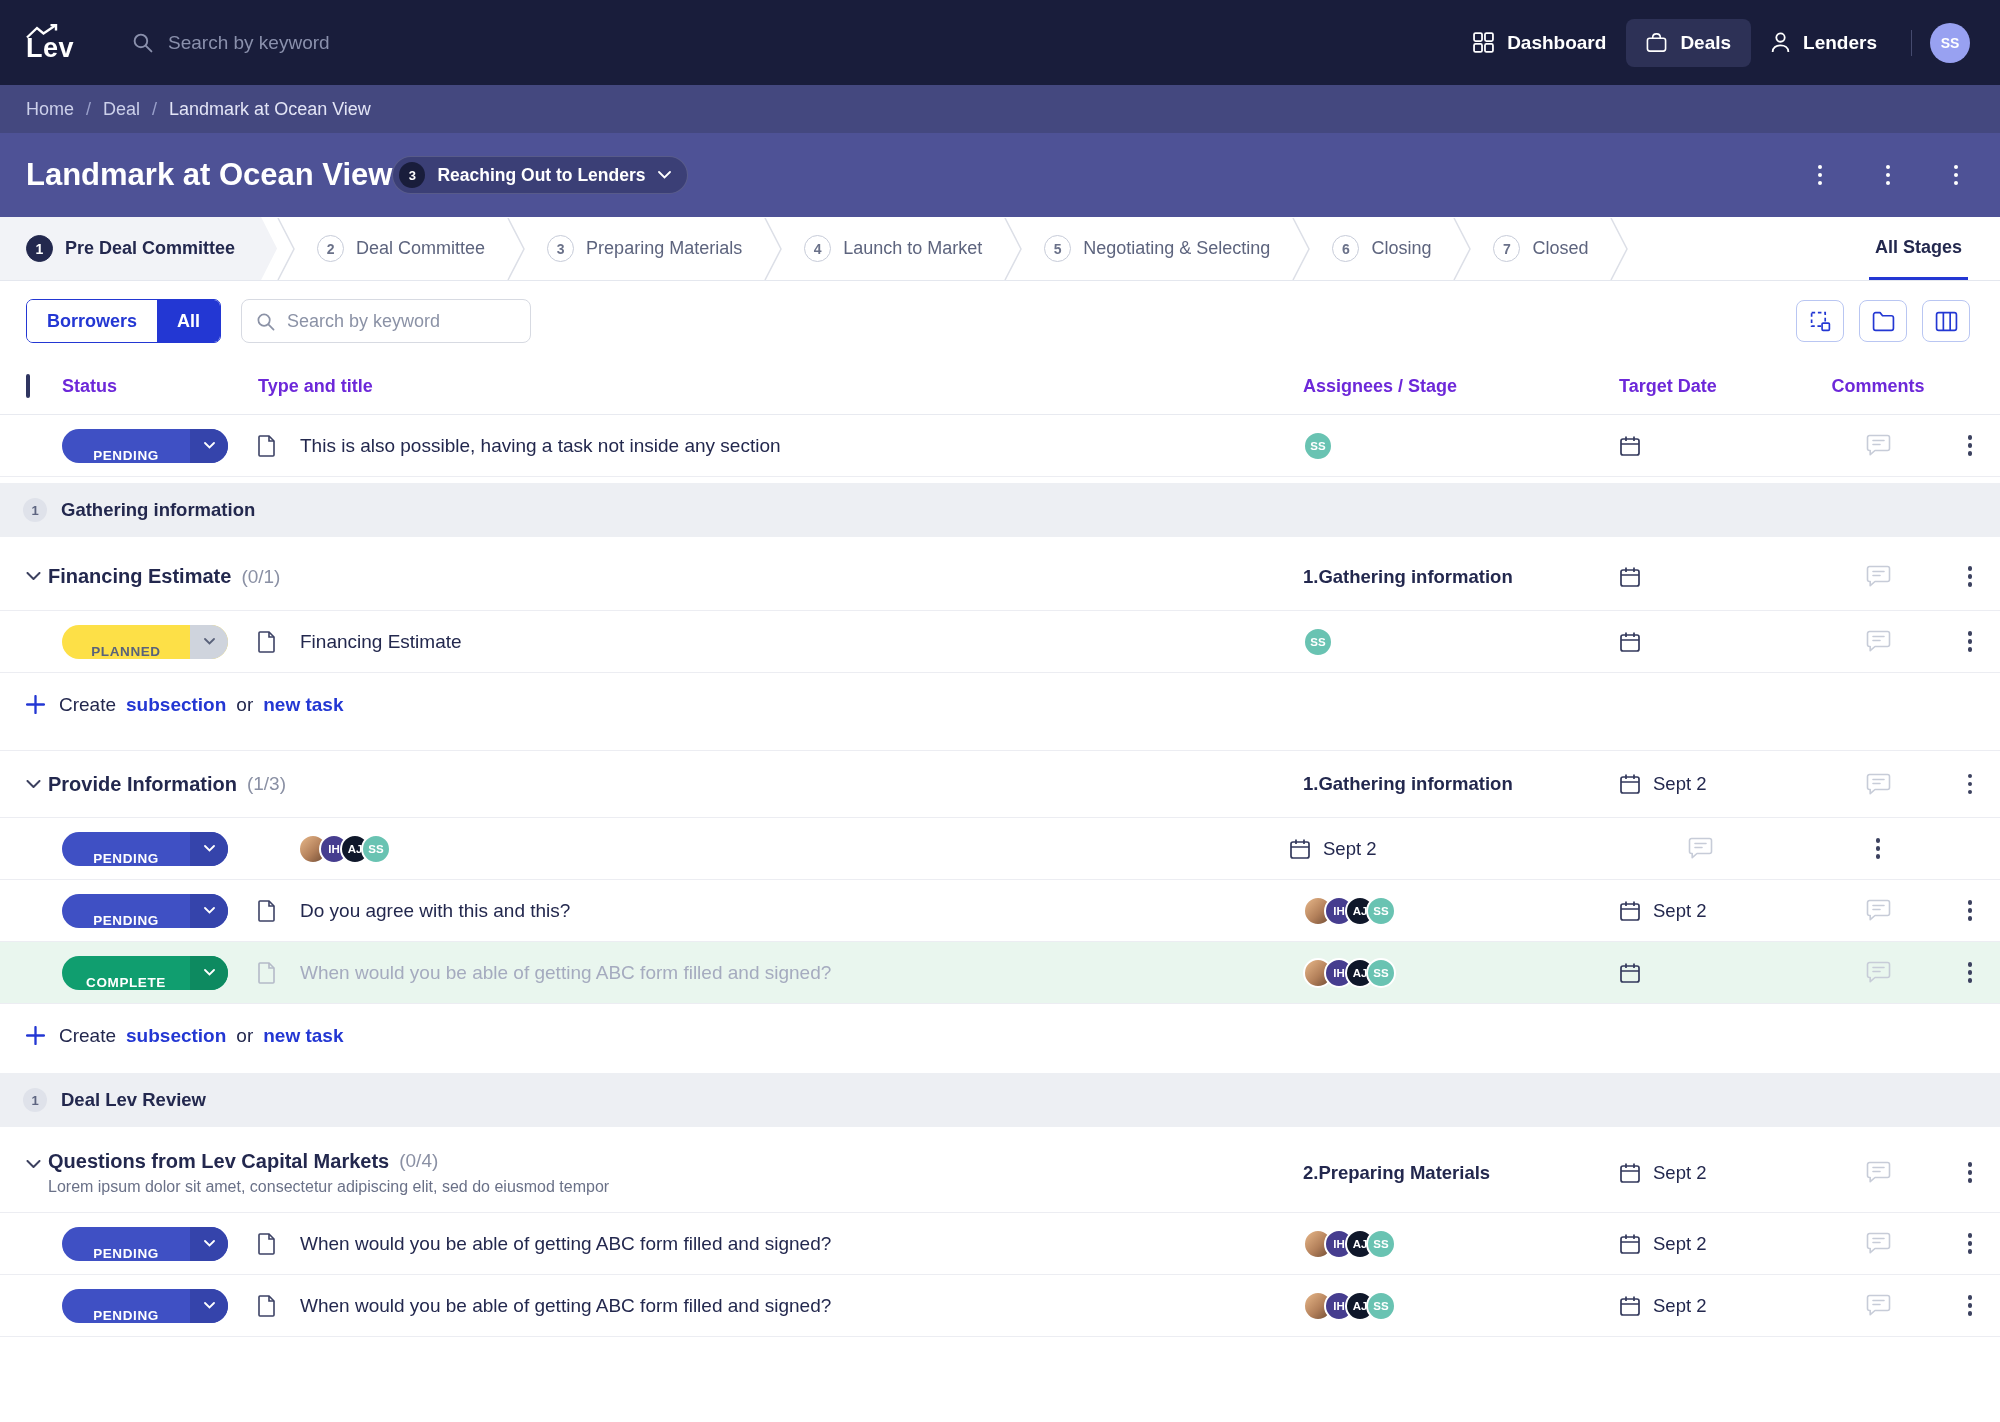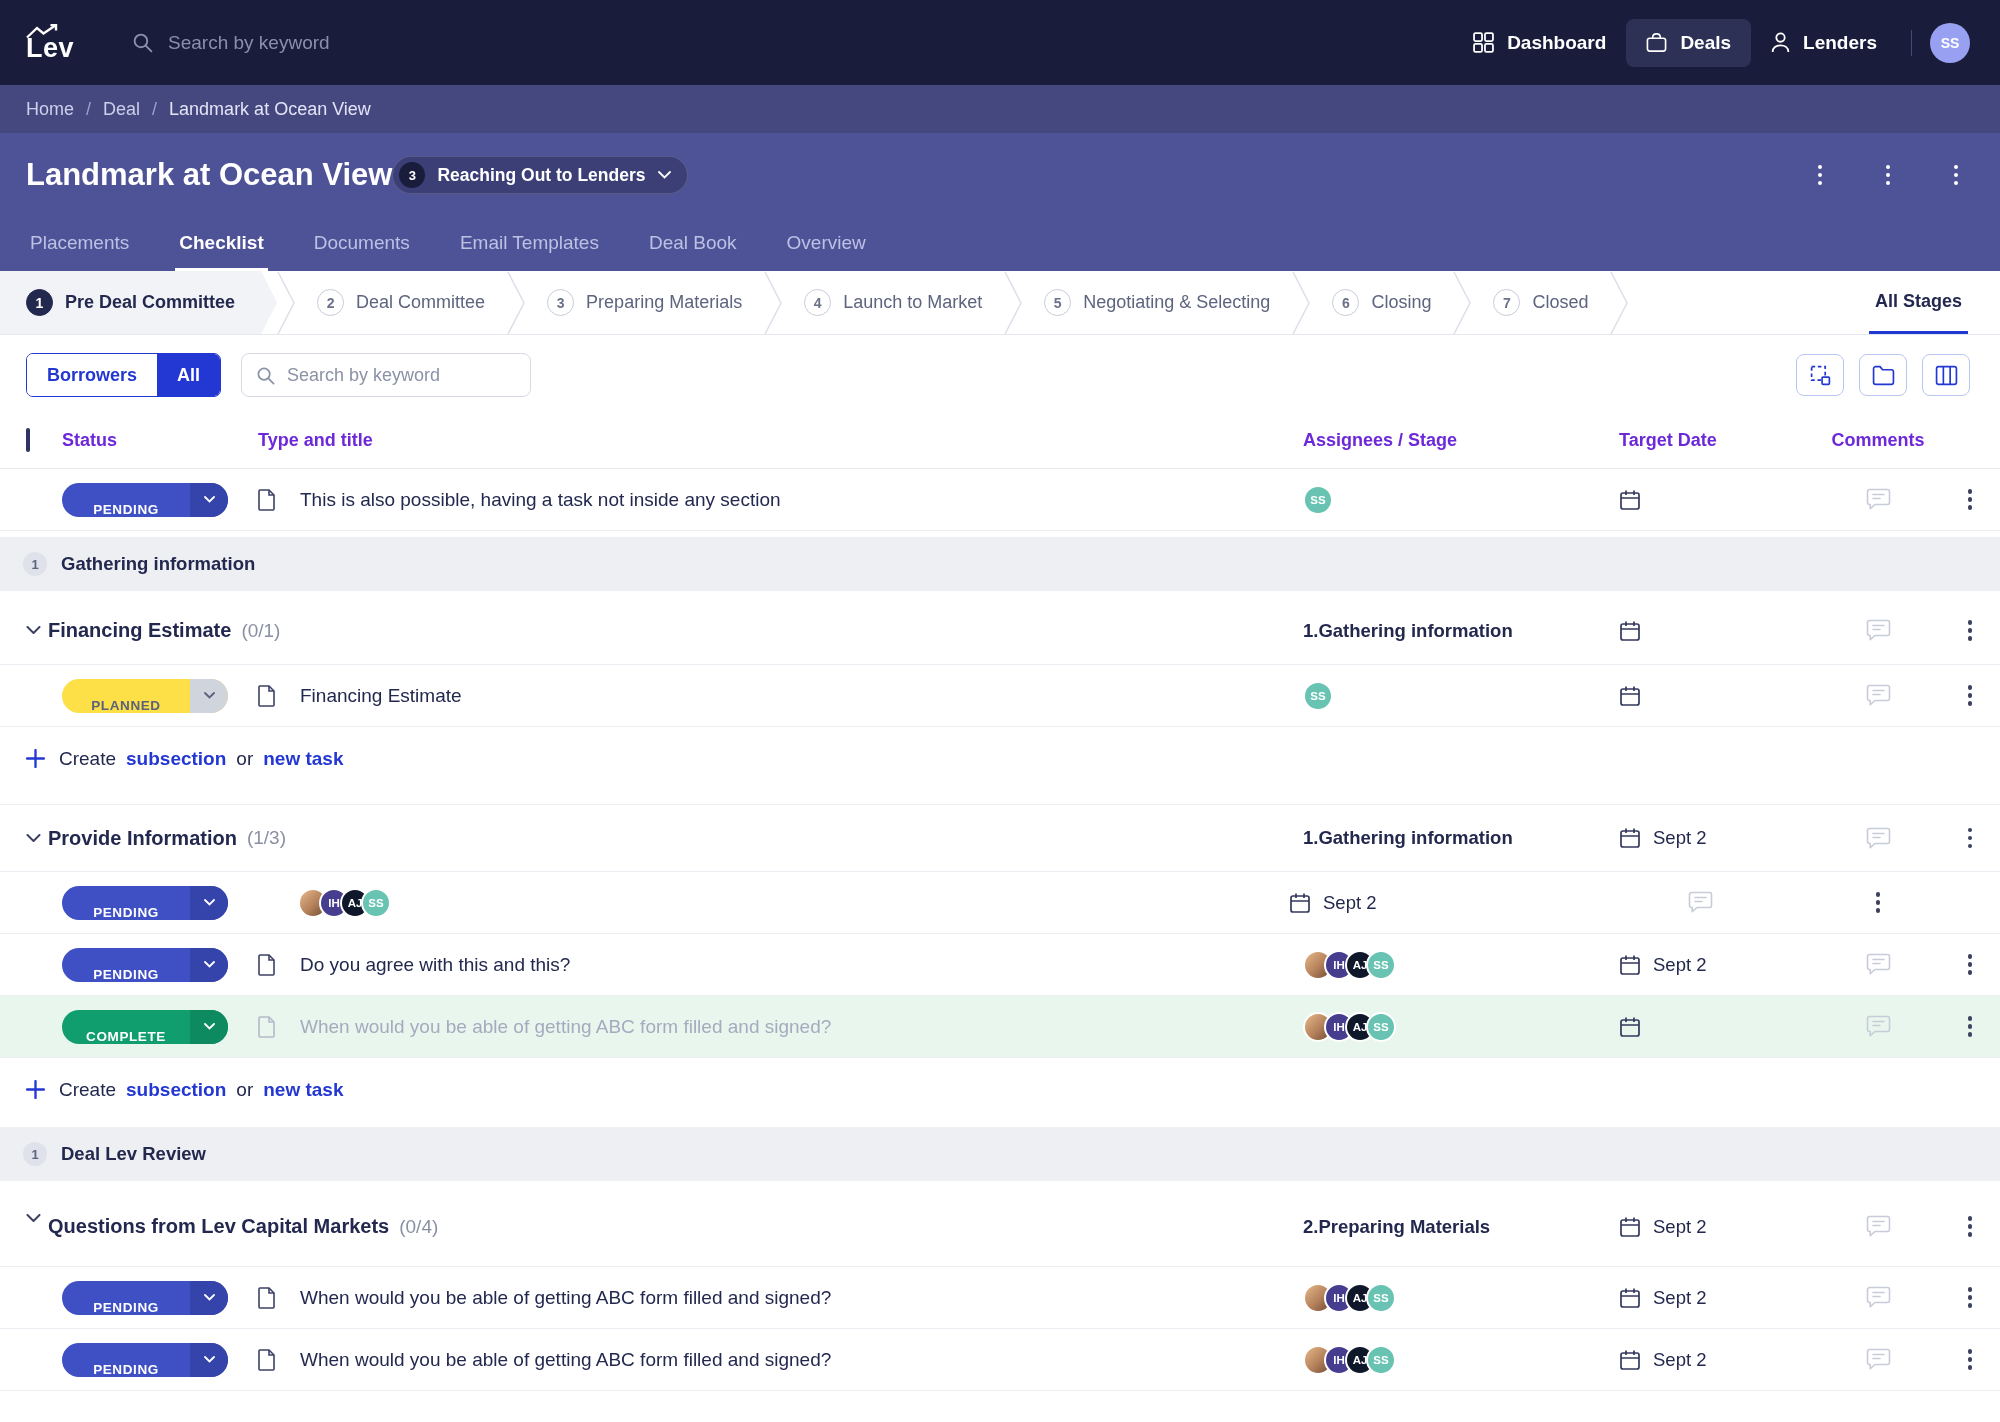--- a/index.html
+++ b/index.html
@@ -207,28 +207,20 @@
           <span class="dots"></span>
         </div>
       <div class="kebab-btn">
           <span class="dots"></span>
         </div>
       <div class="kebab-btn">
           <span class="dots"></span>
         </div>
     </div>
   </div>
-  <nav class="tabs">
-    <div class="tab">Placements</div>
-    <div class="tab active">Checklist</div>
-    <div class="tab">Documents</div>
-    <div class="tab">Email Templates</div>
-    <div class="tab">Deal Book</div>
-    <div class="tab">Overview</div>
-  </nav>
 </div>
 
 <div class="stepper">
   <div class="step active">
     <span class="step-num">1</span>
     <span class="step-label">Pre Deal Committee</span>
   </div>
   <span class="step-sep">
       <svg width="18" height="62" viewBox="0 0 18 62">
         <path d="M1 0l16 31L1 62" fill="none" stroke="#dcdfe7" stroke-width="1.5"></path>
@@ -692,20 +684,21 @@
   <div class="caret c-caret">
       <svg width="15" height="9" viewBox="0 0 14 9">
         <path d="M1 1l6 6 6-6" fill="none" stroke="currentColor" stroke-width="2" stroke-linecap="round" stroke-linejoin="round"></path>
       </svg>
     </div>
   <div>
     <div class="sub-line">
       <span class="sub-title">Questions from Lev Capital Markets</span>
       <span class="sub-count">(0/4)</span>
     </div>
+    <div class="sub-desc">Lorem ipsum dolor sit amet, consectetur adipiscing elit, sed do eiusmod tempor</div>
   </div>
   <div class="sub-stage">2.Preparing Materials</div>
   <div class="c-target">
     <span class="cal-icon">
         <svg width="22" height="22" viewBox="0 0 22 22">
           <rect x="2" y="4" width="18" height="16" rx="2" fill="none" stroke="currentColor" stroke-width="1.7"></rect>
           <path d="M2 9h18M7 1.5V6M15 1.5V6" stroke="currentColor" stroke-width="1.7" fill="none"></path>
         </svg>
       </span>
     <span>Sept 2</span>

